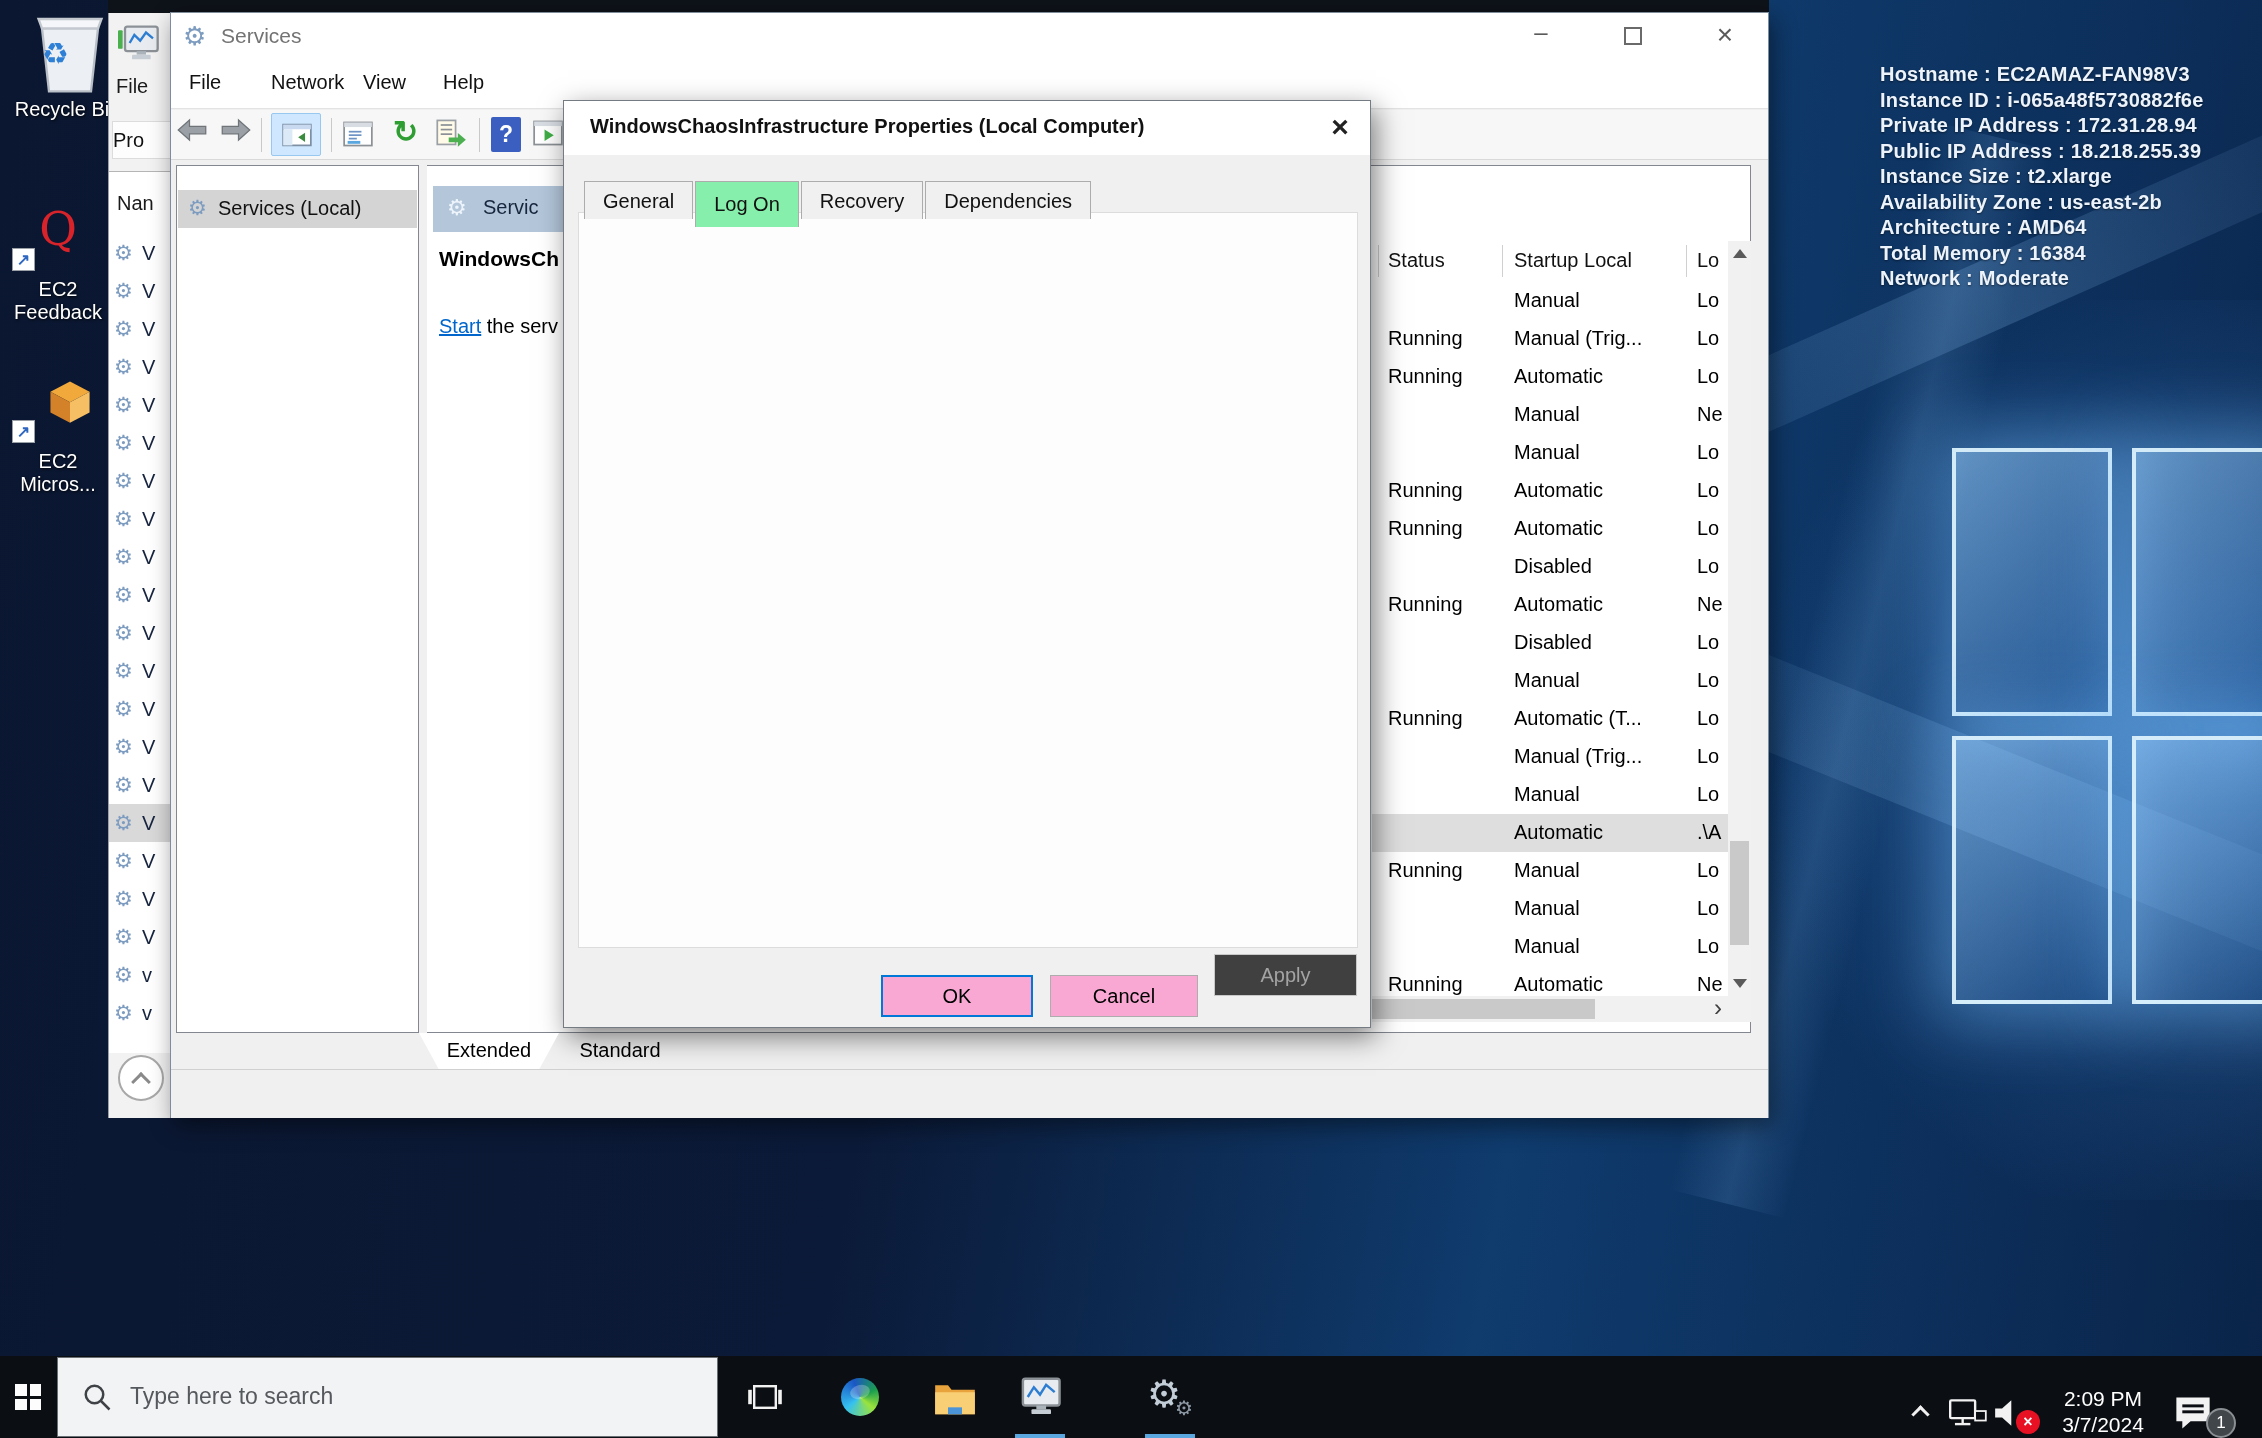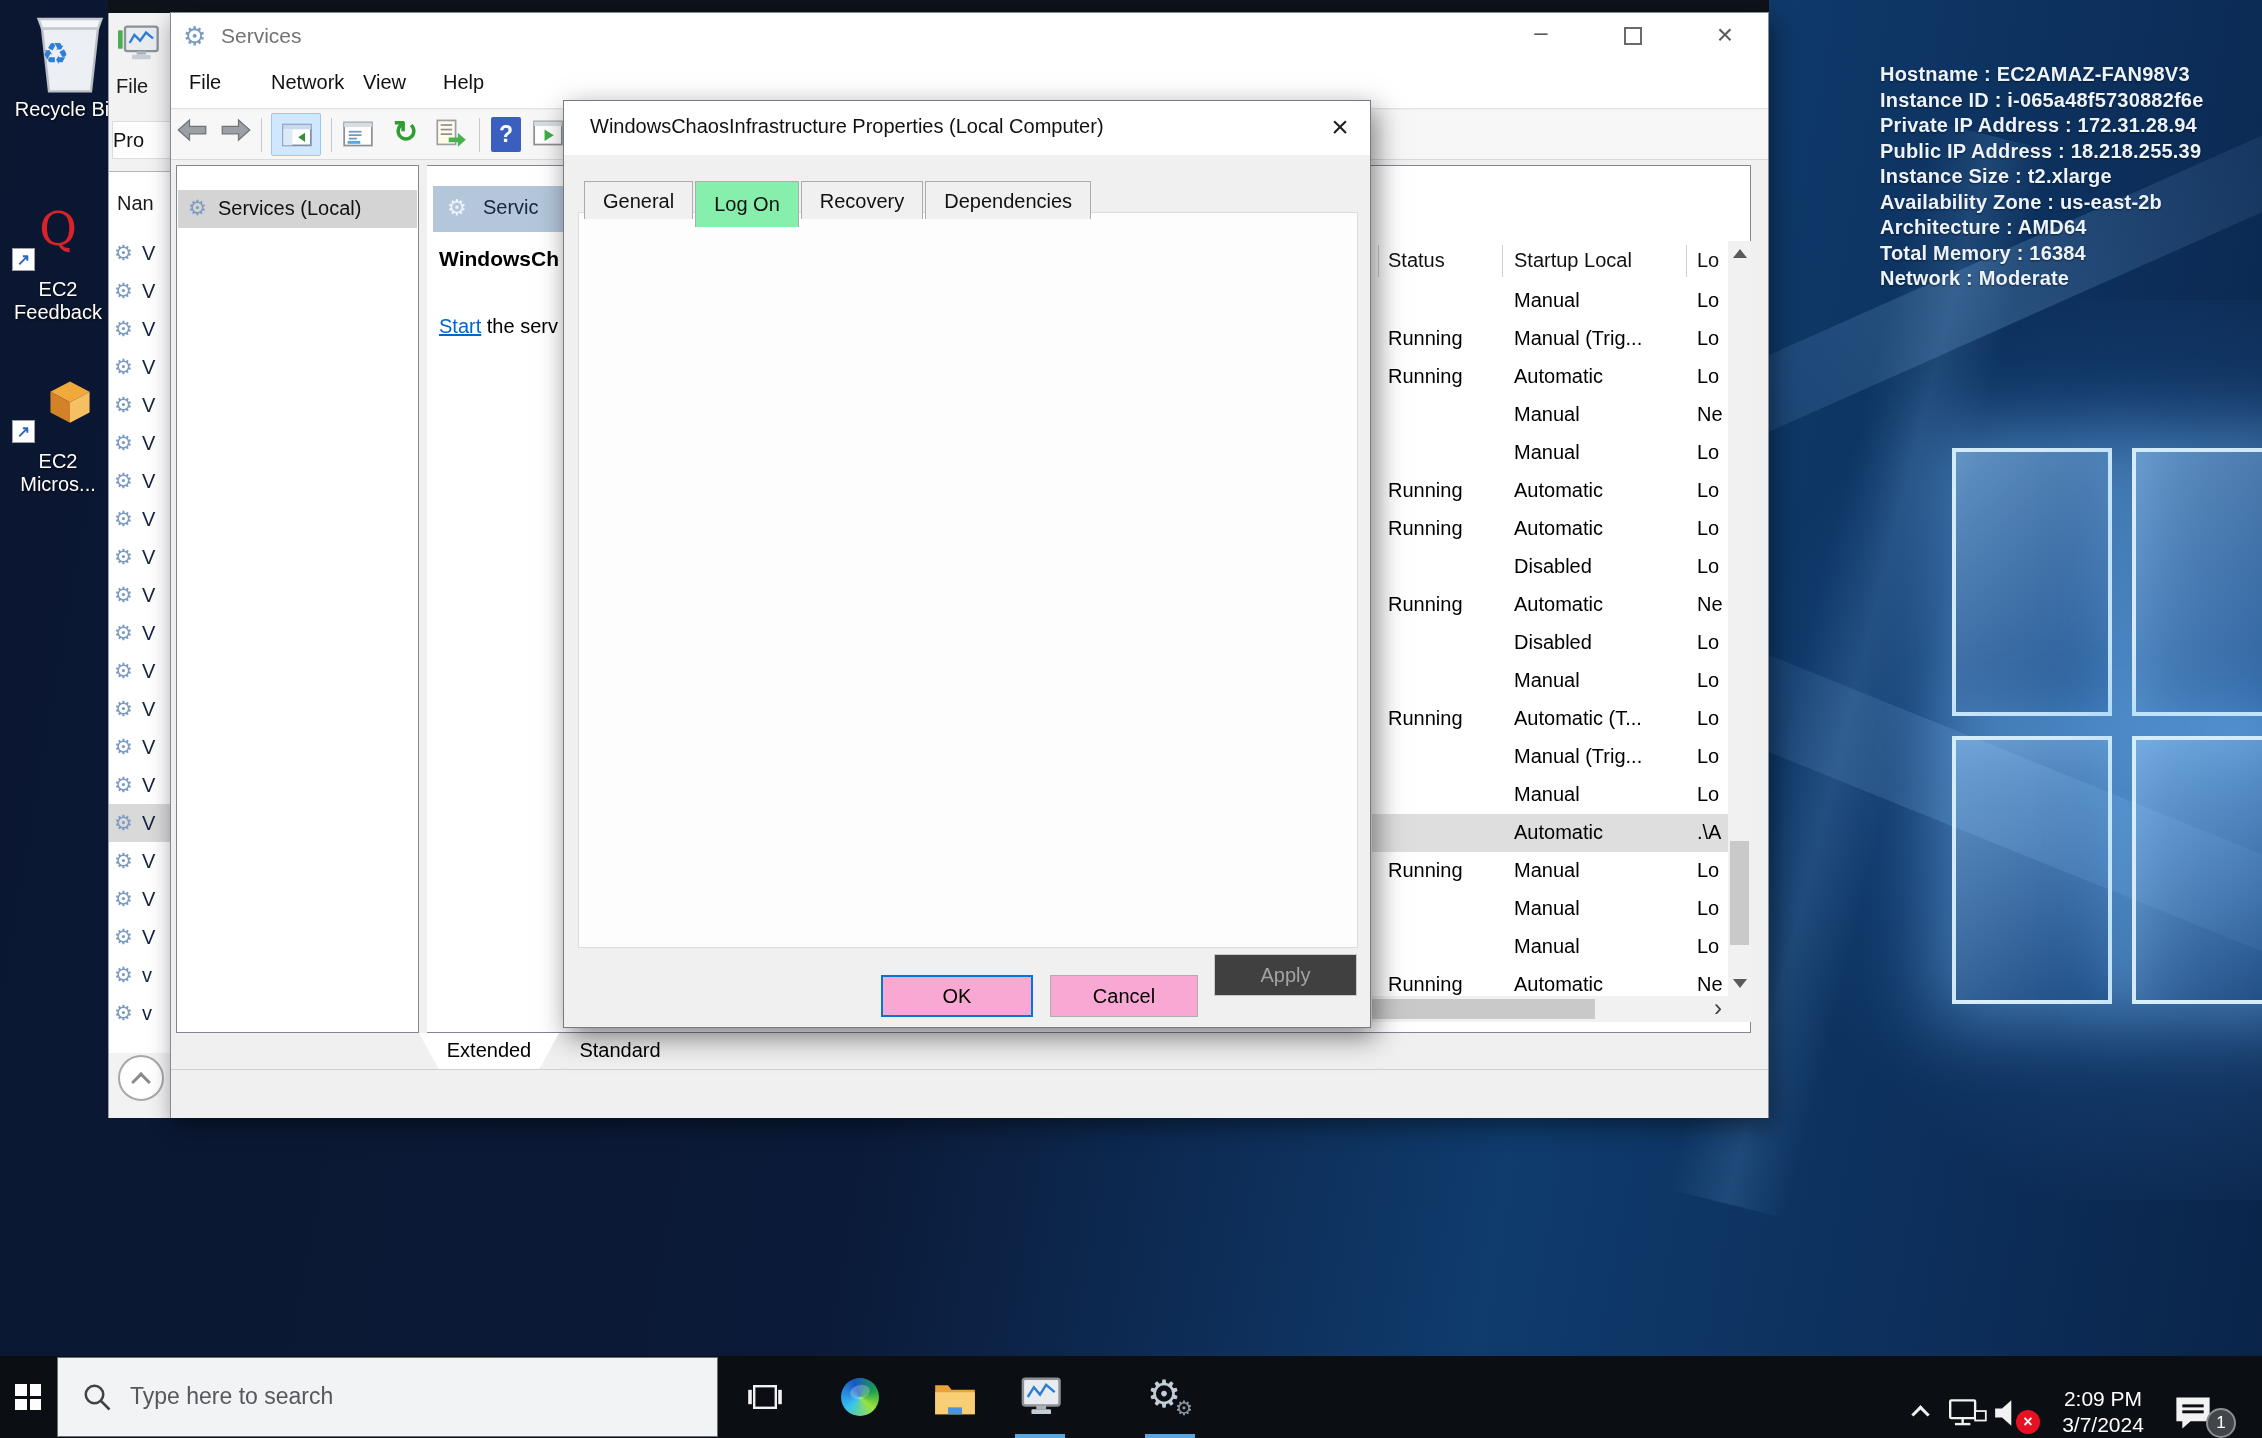--- a/index.html
+++ b/index.html
@@ -113,21 +113,21 @@
 
   .viewtab { position:absolute; top:1020px; height:36px; font-size:20px; color:#000; text-align:center;
     line-height:34px; filter:drop-shadow(0 1px 0 #9a9a9a) drop-shadow(1px 0 0 #b5b5b5); }
   .viewtab.ext { left:248px; width:140px; background:#fff; clip-path:polygon(0 0,100% 0,86% 100%,14% 100%); z-index:2; }
   .viewtab.std { left:386px; width:126px; background:#f0f0f0; clip-path:polygon(0 0,100% 0,86% 100%,14% 100%); }
   .statusstrip { position:absolute; left:0; top:1056px; width:100%; height:49px; background:#f0f0f0; border-top:1px solid #d0d0d0; }
 
   
   #dlg { position:absolute; left:563px; top:100px; width:808px; height:928px; background:#f0f0f0;
     border:1px solid #747b82; box-shadow:5px 9px 26px rgba(0,0,0,.5); }
-  #dlg .dtitle { position:absolute; left:0; top:0; width:100%; height:54px; background:#fff; }
+  #dlg .dtitle { position:absolute; left:0; top:0; width:100%; height:54px; background:#fff;font-weight:bold; }
   #dlg .dtitle .txt { position:absolute; left:26px; top:14px; font-size:20px; color:#111; }
   #dlg .dclose { position:absolute; right:8px; top:6px; width:44px; height:42px; text-align:center;
     font-size:30px; line-height:40px; color:#222; }
   #dlg-tabs { position:absolute; left:20px; top:72px; height:40px; z-index:3; }
   .dtab { display:inline-block; vertical-align:bottom; height:38px; line-height:38px; padding:0 18px;
     font-size:20px; color:#111; background:#f0f0f0; border:1px solid #acacac; border-bottom:none; margin-right:2px; }
   .dtab.active { height:46px; line-height:44px; background:#86efac; position:relative; top:8px; z-index:4;text-align:right; }
   .dpanel { position:absolute; left:14px; top:111px; width:780px; height:736px; background:#fdfdfd;
     border:1px solid #dcdcdc; z-index:2; }
   .dp-label { position:absolute; font-size:20px; color:#111; }

